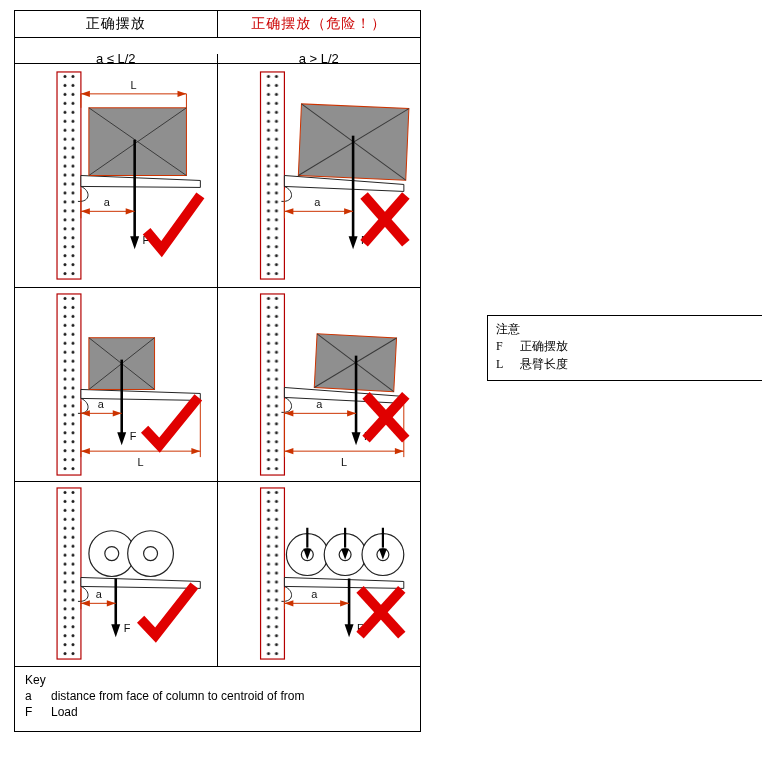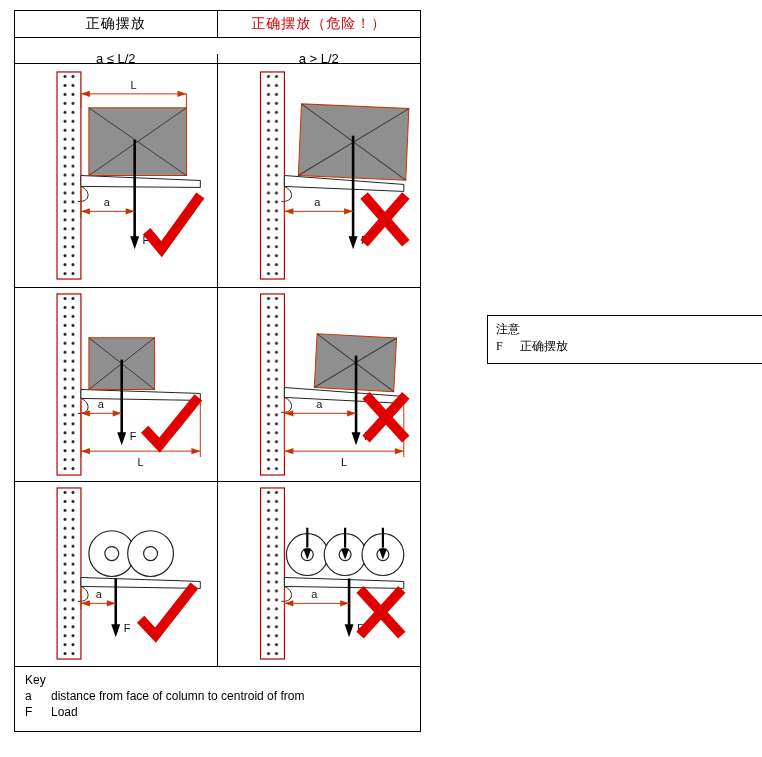--- a/index.html
+++ b/index.html
@@ -310,15 +310,18 @@
       </div>
     </div>
 
   </div>
 
   <div class="note">
     <div>注意</div>
     <div class="key-line">
       <span class="sym">F</span><span>正确摆放</span>
     </div>
+    <div class="key-line">
+      <span class="sym">L</span><span>悬臂长度</span>
+    </div>
   </div>
 
 </div>
 
 </body></html>

